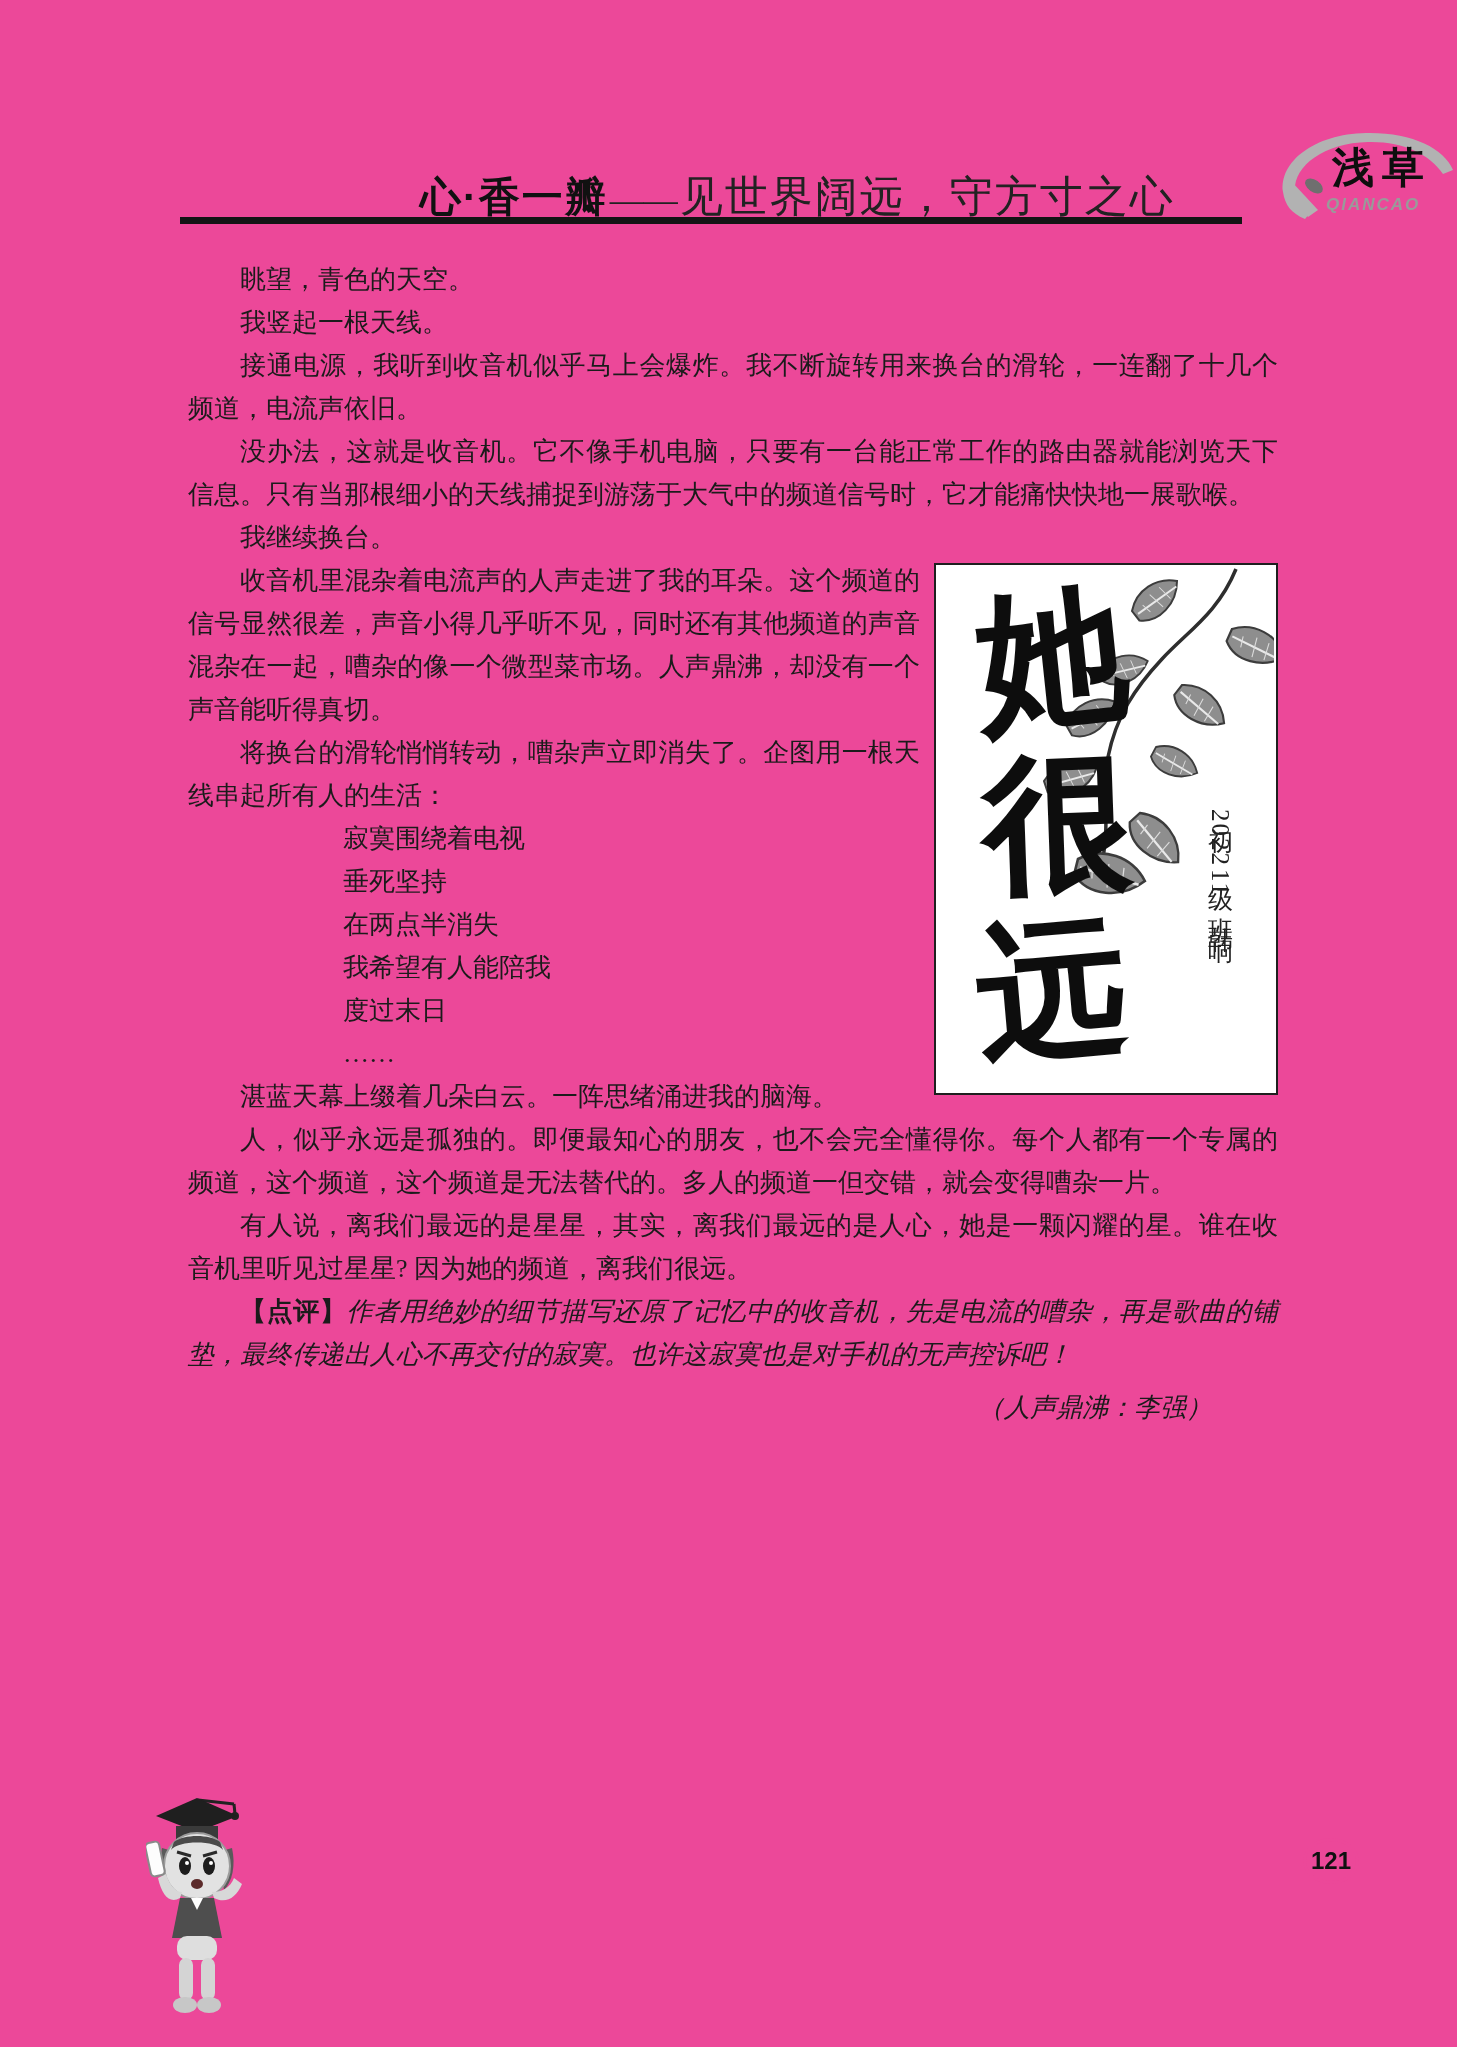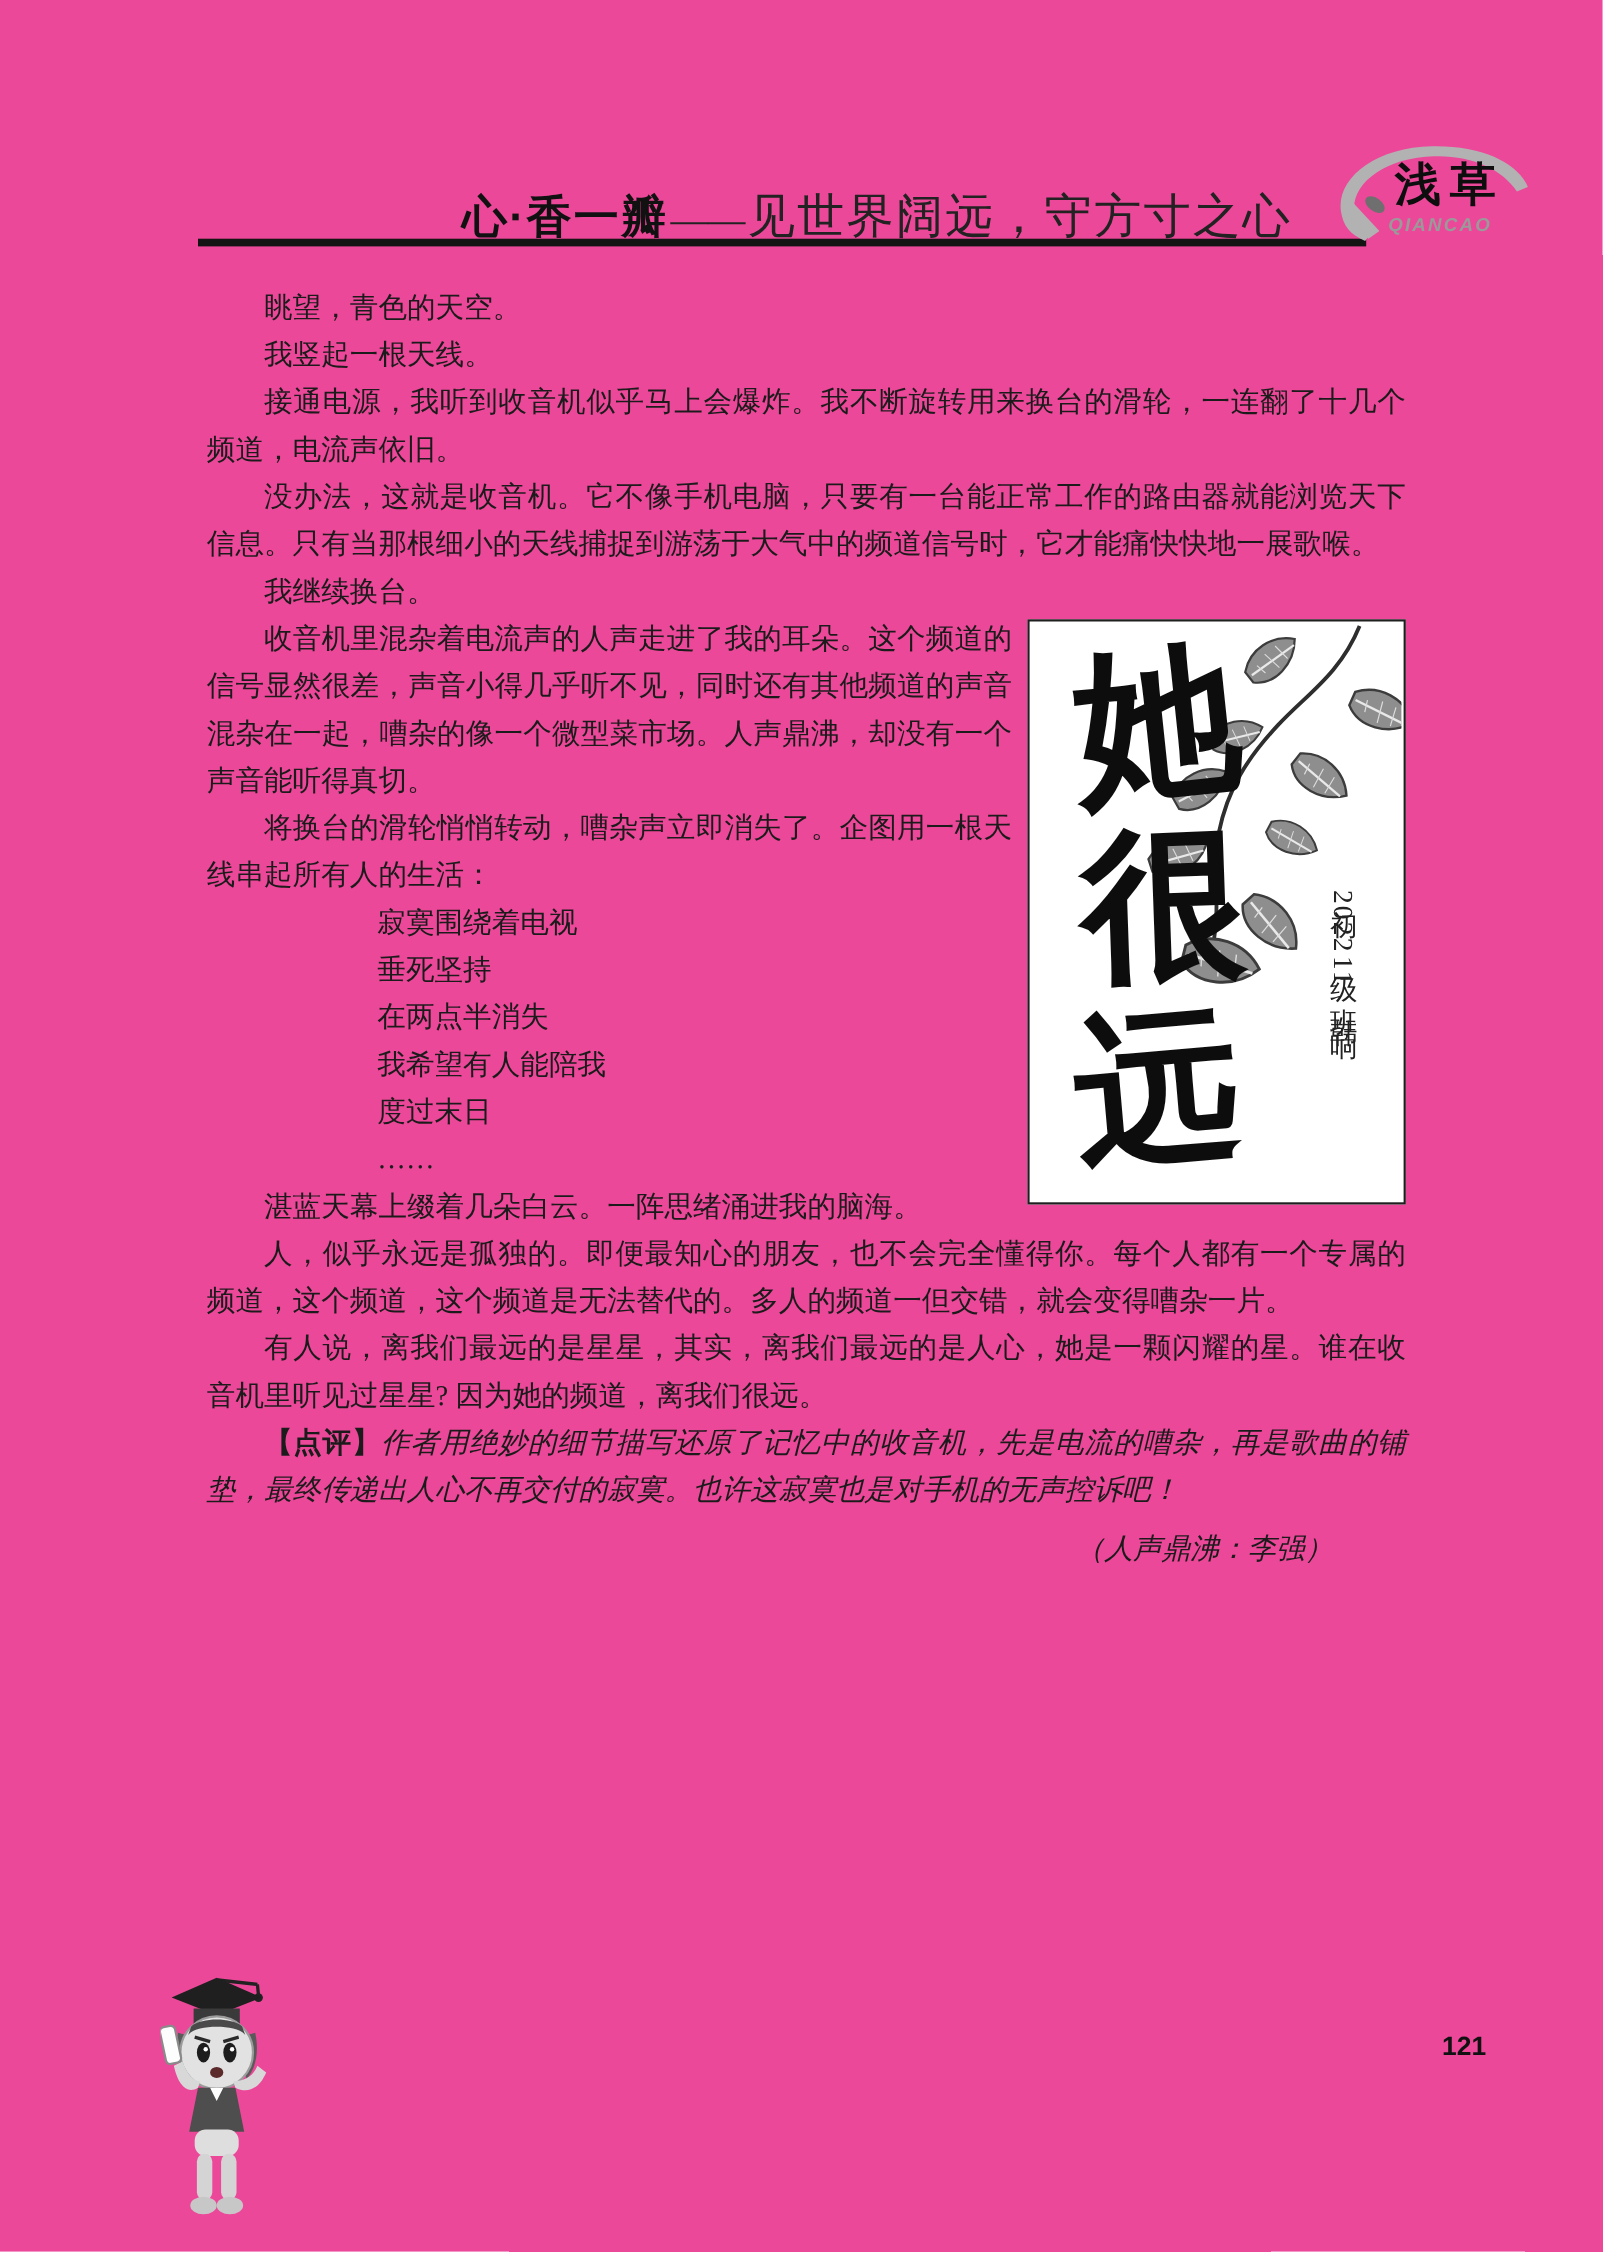--- a/index.html
+++ b/index.html
@@ -6,21 +6,21 @@
   .page{
     position:relative;width:1457px;height:2047px;background:#ec4899;overflow:hidden;
     font-family:"Liberation Serif","DejaVu Serif",serif;color:#1b1b1b;
   }
   
   .header-row{position:absolute;left:420px;top:168px;display:flex;align-items:baseline;white-space:nowrap;}
   .header-bold{font-family:"Liberation Sans","DejaVu Sans",sans-serif;font-weight:900;font-size:41px;letter-spacing:2px;color:#111;}
   .header-dash{font-size:34px;color:#222;margin:0 2px;}
   .header-sub{font-size:43px;color:#222;letter-spacing:2px;font-family:"Liberation Serif","DejaVu Serif",serif;}
   .header-rule{position:absolute;left:180px;top:217px;width:1062px;height:7px;background:#141414;}
-  .logo{position:absolute;left:1212px;top:124px;width:182px;height:96px;}
+  .logo{position:absolute;left:1276px;top:124px;width:182px;height:96px;}
   
   .article{position:absolute;left:188px;top:258px;width:1090px;font-size:26px;line-height:43px;text-align:justify;}
   .article p{margin:0;text-indent:2em;}
   .lyrics{margin:0;padding-left:155px;list-style:none;}
   .lyrics li{line-height:43px;}
   
   .artbox{
     float:right;width:344px;height:532px;border:2px solid #1f1f1f;background:#fff;
     margin:4px 0 8px 14px;position:relative;box-sizing:border-box;
   }

